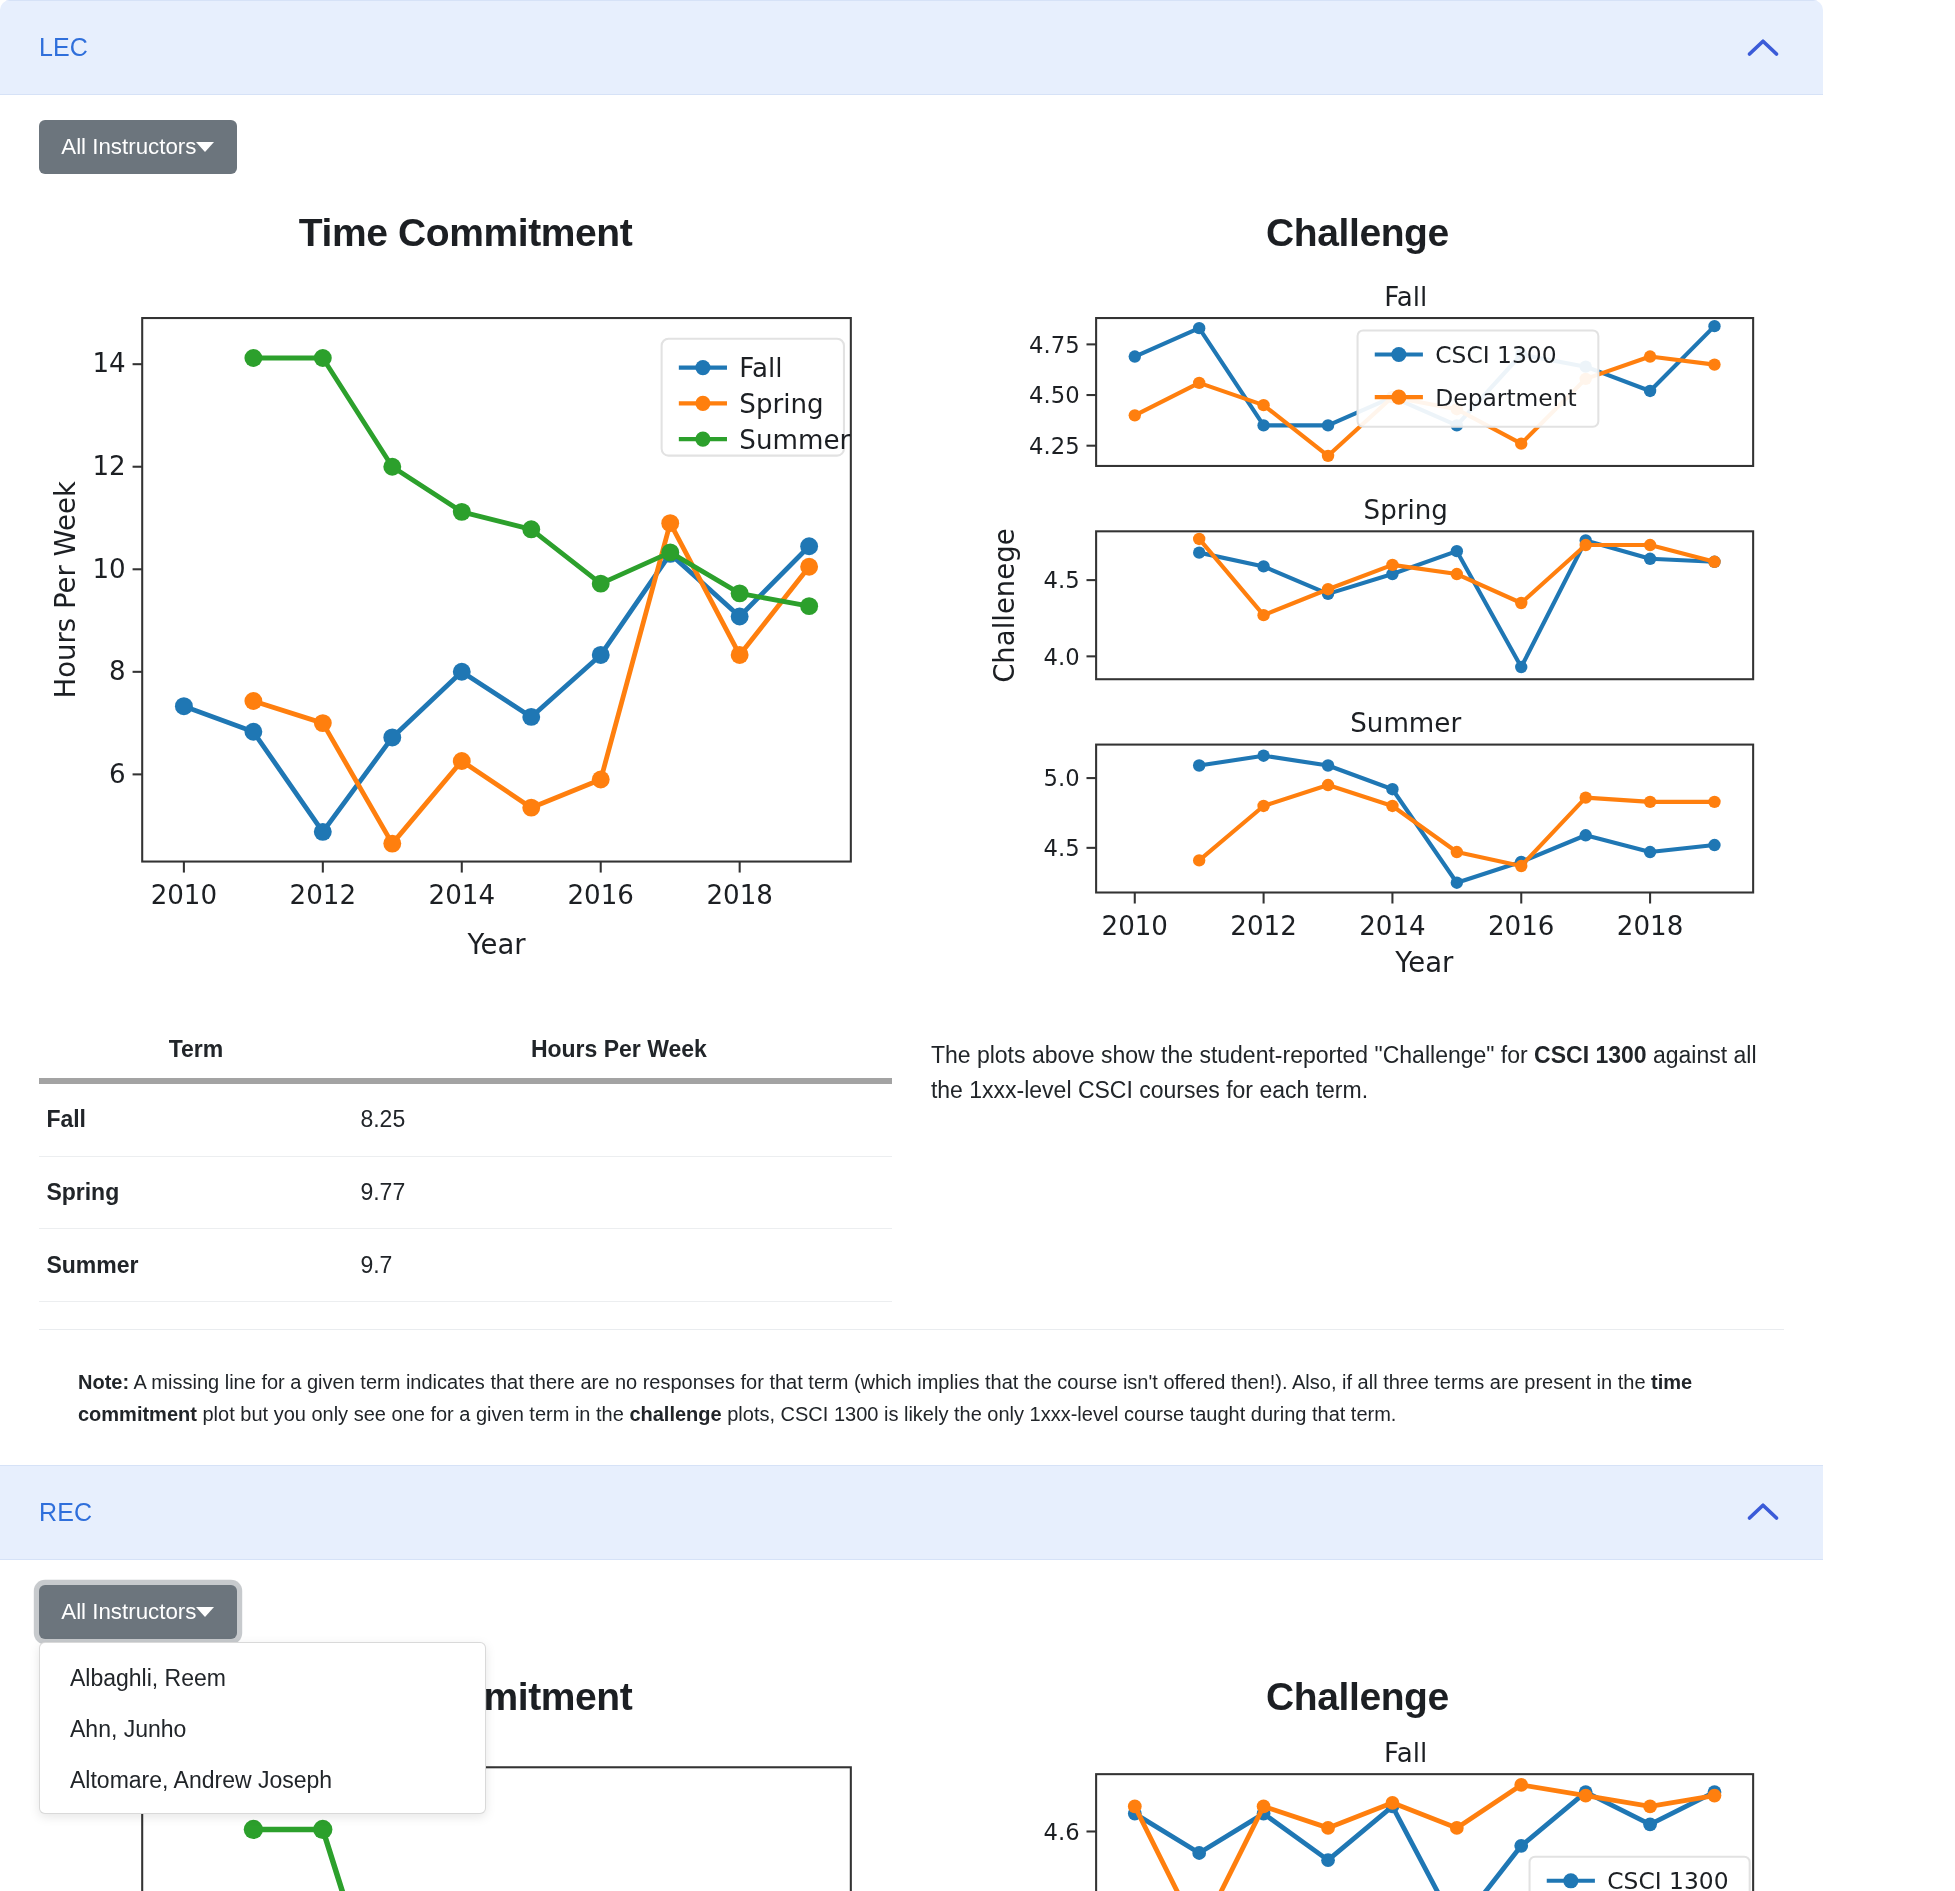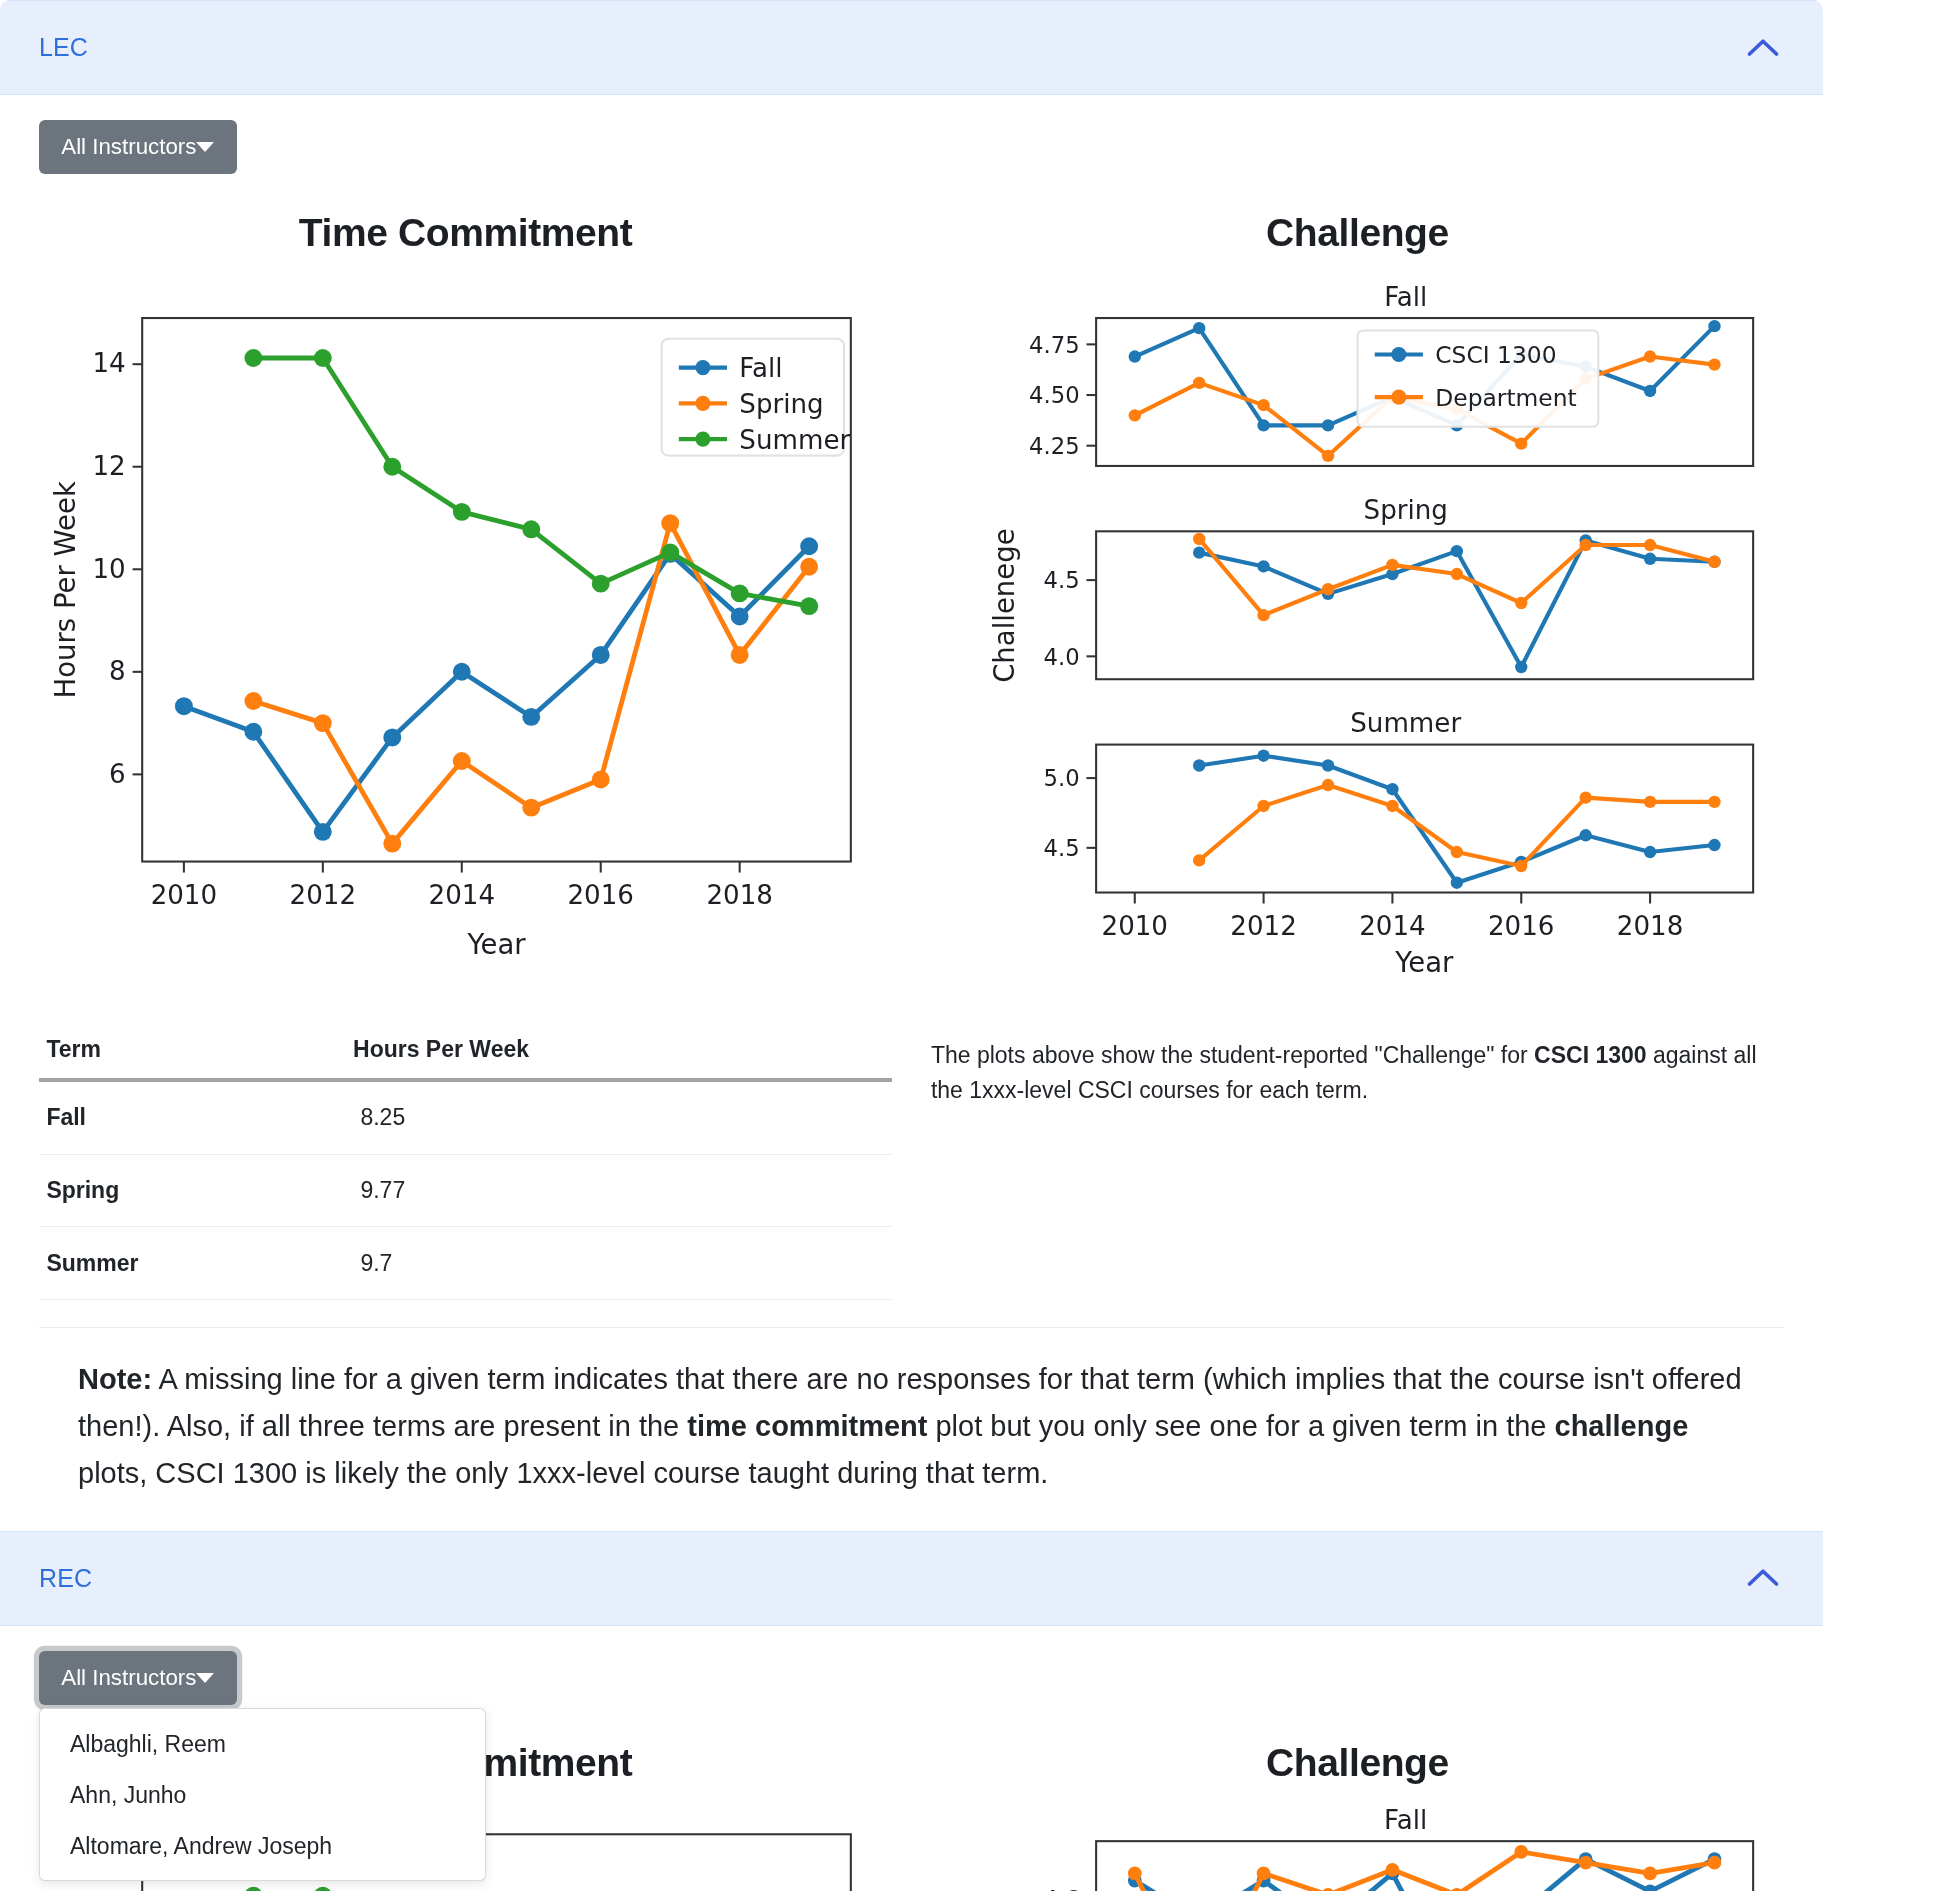--- a/index.html
+++ b/index.html
@@ -94,47 +94,47 @@
   .chartbox svg { display:block; width:100%; height:auto; }
 
   
   table.stats {
     width: 100%;
     border-collapse: collapse;
     margin-top: 4.5px;
     font-size: 23px;
   }
   table.stats th {
-    text-align: left;
+    text-align: center;
     font-weight: 700;
     padding: 12px 7.4px 15px 7.4px;
-    border-bottom: 4px solid #a3a3a3;
+    border-bottom: 6px solid #a3a3a3;
     color:#212529;
   }
   table.stats th:nth-child(2) { padding-left: 0; }
   table.stats td {
     padding: 22.3px 7.4px;
     border-bottom: 1.5px solid #eceef0;
     color:#212529;
   }
   table.stats td.term { font-weight: 700; }
 
   .desc {
     font-size: 23px;
     line-height: 1.52;
     color: #212529;
     padding-top: 18px;
   }
   .desc b { font-weight: 700; }
 
   .note {
-    font-size: 29px;
+    font-size: 20px;
     line-height: 1.62;
     color:#212529;
-    padding: 28px 39px 34px 39px;
+    padding: 36px 39px 34px 39px;
     border-top: 1.5px solid #e9ecef;
     margin-top: 27px;
   }
   .note b { font-weight: 700; }
   .clip-bottom { overflow: hidden; }
 </style>
 </head>
 <body>
 
 <div class="page">

